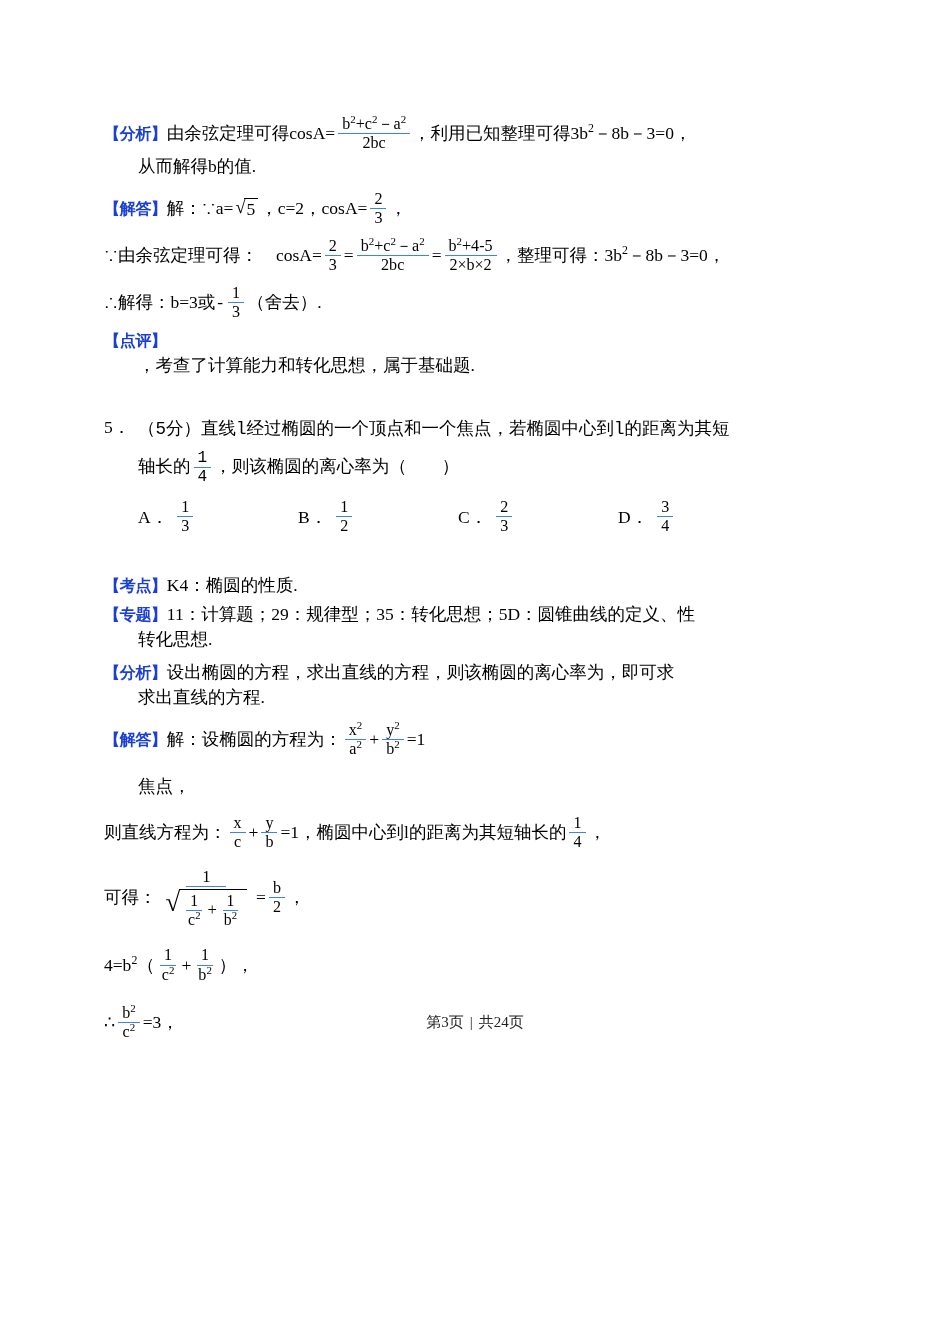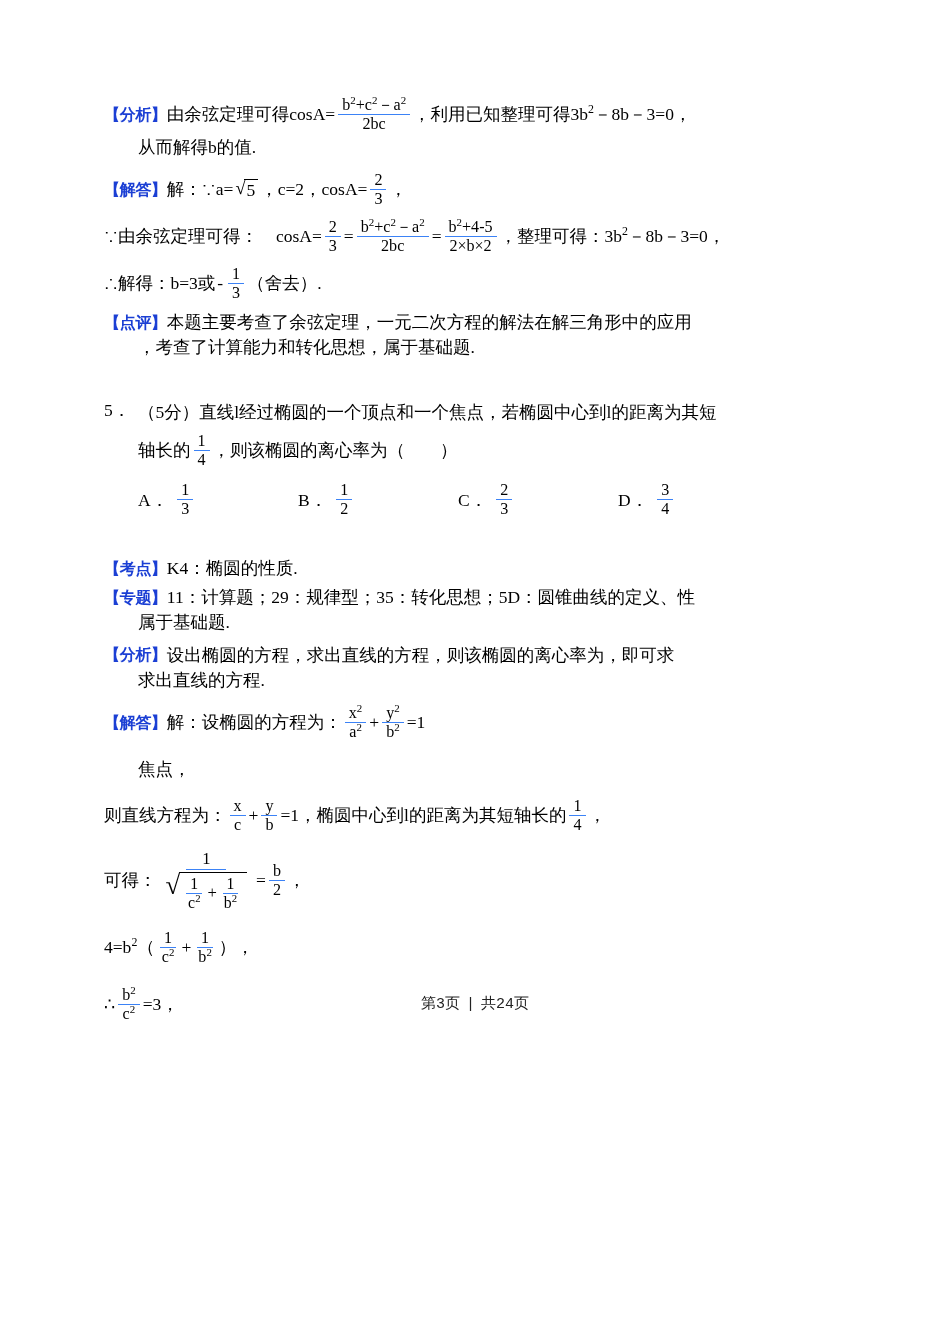--- a/index.html
+++ b/index.html
@@ -14,20 +14,21 @@
     color: #000000;
     position: relative;
     overflow: hidden;
   }
   .page {
     position: relative;
     width: 950px;
     height: 1079px;
     box-sizing: border-box;
     padding: 96px 110px 0 104px;
+    margin-top: 19px;
   }
   .blk {
     font-size: 17.5px;
     line-height: 1.62;
     margin-bottom: 2px;
   }
   .tag {
     color: #1b3fd4;
     font-weight: bold;
     font-family: "Liberation Sans", sans-serif;
@@ -90,20 +91,21 @@
   }
   .qnum .n {
     width: 34px;
     flex: 0 0 34px;
     font-size: 17.5px;
   }
   .qnum .body {
     flex: 1;
     font-size: 17.5px;
     line-height: 1.62;
+    font-family: Liberation Mono, monospace;
   }
   .choices {
     display: flex;
     margin-top: 12px;
     padding-left: 34px;
   }
   .choice {
     display: flex;
     align-items: center;
     width: 160px;
@@ -112,21 +114,21 @@
   .choice .lbl { margin-right: 6px; }
   .spacer-l { height: 34px; }
   .spacer-m { height: 22px; }
   .footer {
     position: absolute;
     left: 0;
     right: 0;
     bottom: 66px;
     text-align: center;
     font-size: 15px;
-    font-family: Liberation Mono, monospace;
+    font-family: Liberation Serif, serif;
     color: #222;
   }
   .footer .sep { margin: 0 6px; }
 </style>
 </head>
 <body>
 
 <div class="page">
 
   <div class="blk">
@@ -187,21 +189,20 @@
         <span class="den">3</span>
       </span>
       <span>（舍去）.</span>
     </div>
 
   </div>
 
   <div class="blk" style="margin-top:10px">
     <div class="line">
       <span class="tag">【点评】</span>
-      <span>本题主要考查了余弦定理，一元二次方程的解法在解三角形中的应用</span>
     </div>
     <div class="indent">，考查了计算能力和转化思想，属于基础题.</div>
   </div>
 
   <div class="spacer-l"></div>
 
   <div class="qnum">
     <div class="n">5．</div>
     <div class="body">
       <div>
@@ -256,21 +257,21 @@
       <span class="tag">【考点】</span>
       <span>K4：椭圆的性质.</span>
     </div>
   </div>
 
   <div class="blk" style="margin-top:8px">
     <div class="line">
       <span class="tag">【专题】</span>
       <span>11：计算题；29：规律型；35：转化思想；5D：圆锥曲线的定义、性</span>
     </div>
-    <div class="indent">属于基础题.</div>
+    <div class="indent">转化思想.</div>
   </div>
 
   <div class="blk" style="margin-top:8px">
     <div class="line">
       <span class="tag">【分析】</span>
       <span>设出椭圆的方程，求出直线的方程，则该椭圆的离心率为，即可求</span>
     </div>
     <div class="indent">求出直线的方程.</div>
   </div>
 

